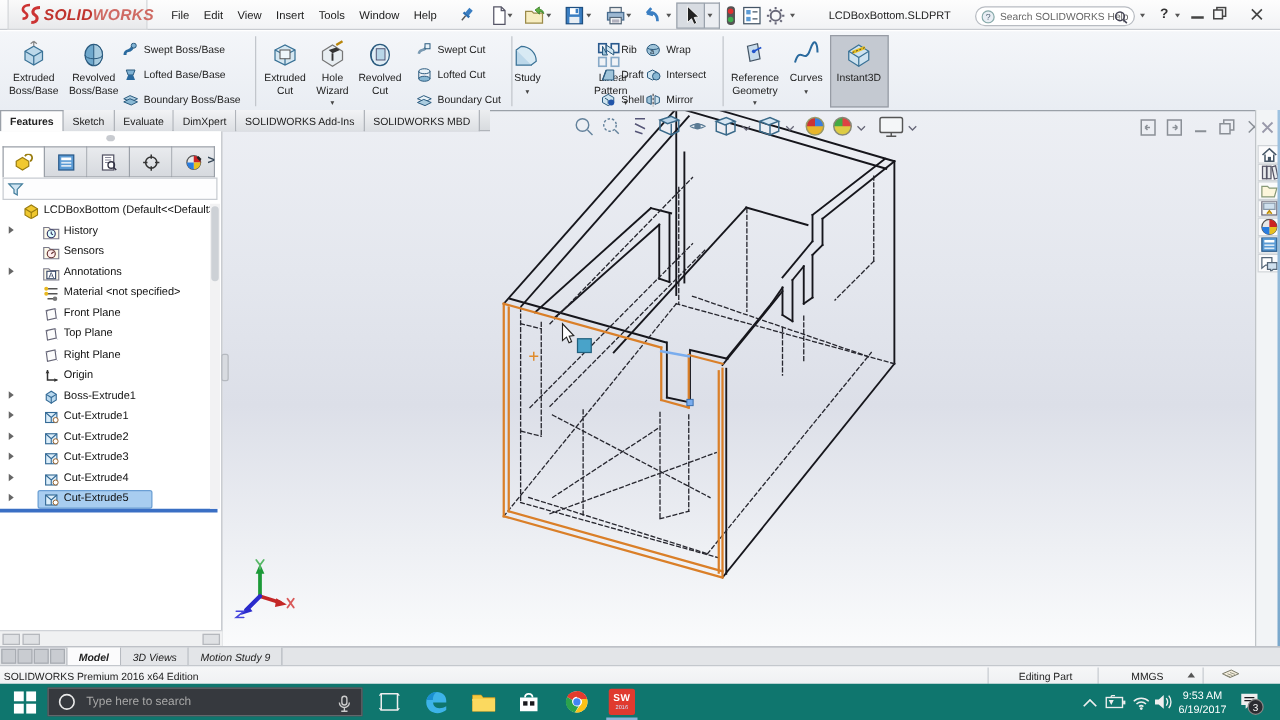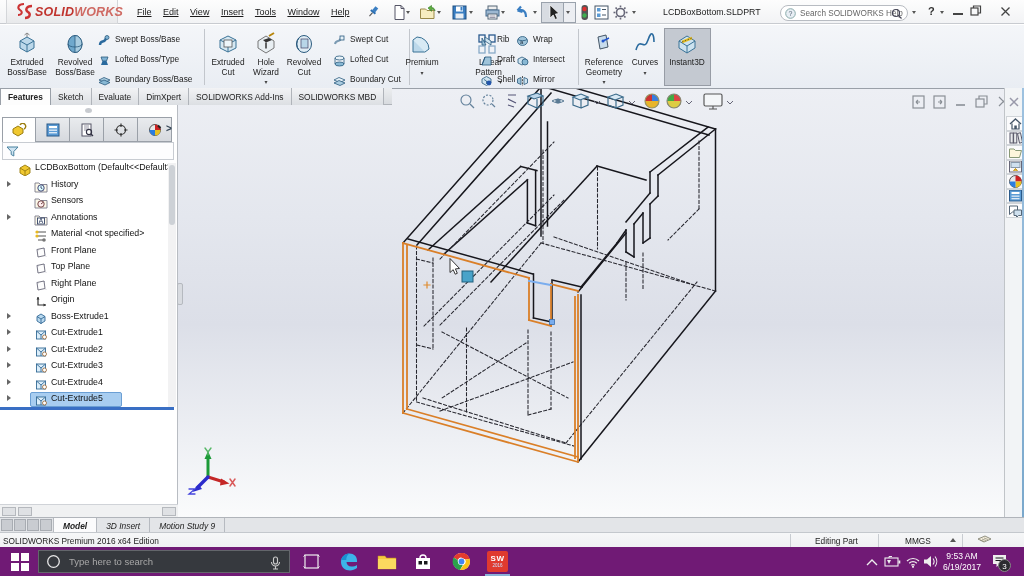--- a/index.html
+++ b/index.html
@@ -1,17 +1,17 @@
 <!DOCTYPE html>
 <html><head><meta charset="utf-8"><style>
 * { margin:0; padding:0; box-sizing:border-box; }
 body { font-family:"Liberation Sans", sans-serif; width:1024px; height:576px; overflow:hidden; position:relative; background:#fff; }
 .abs { position:absolute; }
 .ptab { width:34px;height:25px;background:linear-gradient(#e9ebee,#d6d9de);border:1px solid #9aa0a8;border-left:none;border-bottom:1px solid #9aa0a8;display:flex;align-items:center;justify-content:center; }
-.menu span { margin:0 0 0 0; font-size:9px; color:#1a1a1a;text-decoration:underline; }
+.menu span { margin:0 0 0 0; font-size:9px; color:#1a1a1a; }
 .menu { display:flex; gap:11.5px; }
 .rtab { white-space:nowrap; height:17px; padding:0 7px; font-size:8.4px; color:#222; border-right:1px solid #b0b4ba; display:flex; align-items:center; background:linear-gradient(#f2f3f5,#dcdfe3); }
 .btab { white-space:nowrap; height:15px; padding:0 9px; font-size:8.4px; color:#222; border-right:1px solid #b6bac0; display:flex; align-items:center; background:#e3e5e8;font-style:italic; }
 </style></head>
 <body>
 
 <div class="abs" style="left:178px;top:88px;width:828px;height:429px;background:linear-gradient(180deg,#edeff4 0%,#e4e7ee 30%,#dcdfe8 55%,#eef0f4 82%,#fafbfc 100%);overflow:hidden">
 <svg width="830" height="429" viewBox="178 88 830 429" style="position:absolute;left:0;top:0">
 <g fill="none" stroke-linecap="square">
 <g stroke="#16161c" stroke-width="1.5">
@@ -302,21 +302,21 @@
     </div>
 <div style="position:absolute;left:98px;top:8px;width:13px;height:12px"><svg width="13" height="12" viewBox="0 0 13 12">
         <path d="M2 10 C 2 4, 7 9, 8 3" fill="none" stroke="#2a6a9e" stroke-width="2.4"></path>
         <circle cx="9" cy="2.5" r="2" fill="#7fb2d4" stroke="#2a5a7e" stroke-width="0.8"></circle>
       </svg></div>
     <div style="position:absolute;left:115px;top:9px;font-size:8.3px;color:#222;white-space:nowrap">Swept Boss/Base</div>
 <div style="position:absolute;left:98px;top:28px;width:13px;height:12px"><svg width="13" height="12" viewBox="0 0 13 12">
         <path d="M3 2 h7 l-1.5 4 h-4 Z" fill="#7fb2d4" stroke="#2a5a7e" stroke-width="0.8"></path>
         <path d="M4.5 6 L3 10 h7 l-1.5 -4" fill="#2a6a9e"></path>
       </svg></div>
-    <div style="position:absolute;left:115px;top:29px;font-size:8.3px;color:#222;white-space:nowrap">Lofted Boss/Type</div>
+    <div style="position:absolute;left:115px;top:29px;font-size:8.3px;color:#222;white-space:nowrap">Lofted Base/Base</div>
 <div style="position:absolute;left:98px;top:48px;width:13px;height:12px"><svg width="13" height="12" viewBox="0 0 13 12">
         <path d="M1 5 l5 -2.5 l6 2.5 l-5 2.5 Z" fill="#aacce0" stroke="#2a5a7e" stroke-width="0.8"></path>
         <path d="M1 7.5 l5 -2.5 l6 2.5 l-5 2.5 Z" fill="#88b8d4" stroke="#2a5a7e" stroke-width="0.8"></path>
       </svg></div>
     <div style="position:absolute;left:115px;top:49px;font-size:8.3px;color:#222;white-space:nowrap">Boundary Boss/Base</div>
 <div style="position:absolute;left:204px;top:4px;width:1px;height:56px;background:#c2c6cc"></div>
 <div style="position:absolute;left:198px;top:7px;width:60px;text-align:center">
       <div style="height:24px"><svg width="26" height="24" viewBox="0 0 26 24">
           <g stroke="#3a7296" fill="#d6e8f2" stroke-width="1">
             <path d="M5 8 l8 -4 l8 4 l0 8 l-8 4 l-8 -4 Z"></path>
@@ -361,21 +361,21 @@
         <path d="M1 5 l5 -2.5 l6 2.5 l-5 2.5 Z" fill="#e8f2f8" stroke="#2a5a7e" stroke-width="0.8"></path>
         <path d="M1 8 l5 -2.5 l6 2.5 l-5 2.5 Z" fill="#aacce0" stroke="#2a5a7e" stroke-width="0.8"></path>
       </svg></div>
     <div style="position:absolute;left:350px;top:49px;font-size:8.3px;color:#222;white-space:nowrap">Boundary Cut</div>
 <div style="position:absolute;left:409px;top:4px;width:1px;height:56px;background:#c2c6cc"></div>
 <div style="position:absolute;left:392px;top:7px;width:60px;text-align:center">
       <div style="height:24px"><svg width="26" height="24" viewBox="0 0 26 24">
           <path d="M4 20 L4 8 A 12 12 0 0 1 16 20 Z" fill="#bcd8ea" stroke="#3a7296"></path>
           <path d="M4 8 l4 -3 a 12 12 0 0 1 12 12 l-4 3" fill="#d8eaf4" stroke="#3a7296"></path>
         </svg></div>
-      <div style="font-size:8.3px;color:#222;line-height:9.5px;margin-top:2px">Premium</div>
+      <div style="font-size:8.3px;color:#222;line-height:9.5px;margin-top:2px">Study</div>
       <div style="font-size:6px;color:#444;margin-top:1px">▾</div>
     </div>
 <div style="position:absolute;left:442px;top:7px;width:60px;text-align:right">
       <div style="height:24px"><svg width="26" height="24" viewBox="0 0 26 24">
           <g fill="none" stroke="#2a5a8e" stroke-width="1.3">
             <rect x="3" y="3" width="6" height="7"></rect>
             <rect x="13" y="3" width="6" height="7"></rect>
             <rect x="3" y="14" width="6" height="7" stroke="#88aac8"></rect>
             <rect x="13" y="14" width="6" height="7" stroke="#88aac8"></rect>
           </g>
@@ -675,39 +675,39 @@
 </div>
 
 <div class="abs" style="left:0;top:517px;width:1024px;height:15px;background:#e3e5e8;border-top:1px solid #b0b4ba;display:flex">
   <div style="display:flex;gap:1px;padding:1px 1px">
     <div style="width:12px;height:12px;background:#c9ccd1;border:1px solid #a8acb2"></div>
     <div style="width:12px;height:12px;background:#c9ccd1;border:1px solid #a8acb2"></div>
     <div style="width:12px;height:12px;background:#c9ccd1;border:1px solid #a8acb2"></div>
     <div style="width:12px;height:12px;background:#c9ccd1;border:1px solid #a8acb2"></div>
   </div>
   <div class="btab" style="background:#fbfbfc;font-weight:bold;border-left:1px solid #b6bac0">Model</div>
-  <div class="btab">3D Insert</div>
+  <div class="btab">3D Views</div>
   <div class="btab">Motion Study 9</div>
 </div>
 
 <div class="abs" style="left:0;top:532px;width:1024px;height:28px;background:linear-gradient(#f6f7f8,#e9ebee);border-top:1px solid #c4c8cd">
   <div class="abs" style="left:3px;top:3px;font-size:8.3px;color:#222">SOLIDWORKS Premium 2016 x64 Edition</div>
   <div class="abs" style="left:790px;top:1px;width:1px;height:13px;background:#c8ccd1"></div>
   <div class="abs" style="left:815px;top:3px;font-size:8.3px;color:#222">Editing Part</div>
   <div class="abs" style="left:878px;top:1px;width:1px;height:13px;background:#c8ccd1"></div>
   <div class="abs" style="left:905px;top:3px;font-size:8.3px;color:#222">MMGS</div>
   <div class="abs" style="left:950px;top:5px;width:0;height:0;border-bottom:4px solid #555;border-left:3.5px solid transparent;border-right:3.5px solid transparent"></div>
   <div class="abs" style="left:962px;top:1px;width:1px;height:13px;background:#c8ccd1"></div>
   <svg width="15" height="12" viewBox="0 0 15 12" style="position:absolute;left:977px;top:1.5px">
       <path d="M1 4 L8 1 L14 4 L7 7 Z" fill="#f4eedd" stroke="#776" stroke-width="0.8"></path>
       <path d="M3 5 l4 1.5 M5 4 l4 1.5 M7 3 l4 1.5" stroke="#887" stroke-width="0.7"></path>
     </svg>
 </div>
 
-<div class="abs" style="left:0;top:547px;width:1024px;height:29px;background:#701a75">
+<div class="abs" style="left:0;top:547px;width:1024px;height:29px;background:#0f766e">
 <svg width="18" height="18" viewBox="0 0 18 18" style="position:absolute;left:11px;top:6px">
       <g fill="#fff">
         <rect x="0" y="0" width="8" height="8"></rect>
         <rect x="10" y="0" width="8" height="8"></rect>
         <rect x="0" y="10" width="8" height="8"></rect>
         <rect x="10" y="10" width="8" height="8"></rect>
       </g>
     </svg>
 <div style="position:absolute;left:38px;top:3px;width:252px;height:23px;background:#36393e;border:1px solid #63666b;display:flex;align-items:center">
       <svg width="15" height="15" viewBox="0 0 15 15" style="margin-left:7px">

